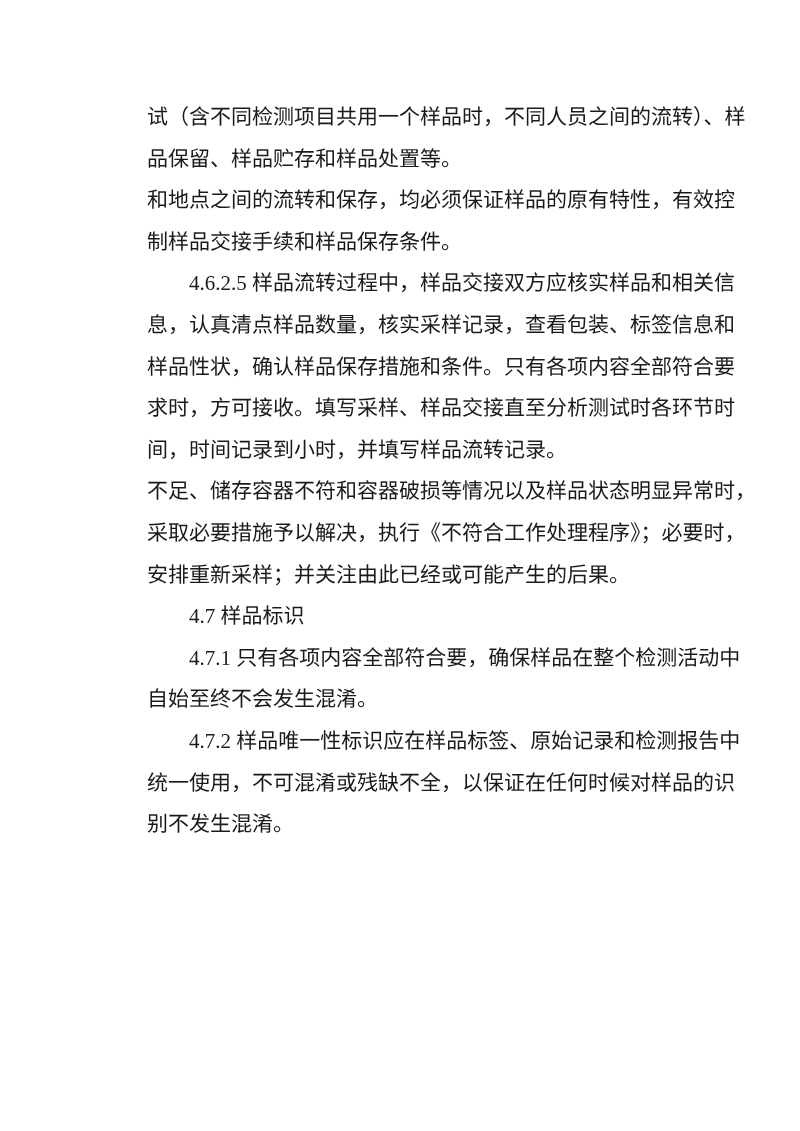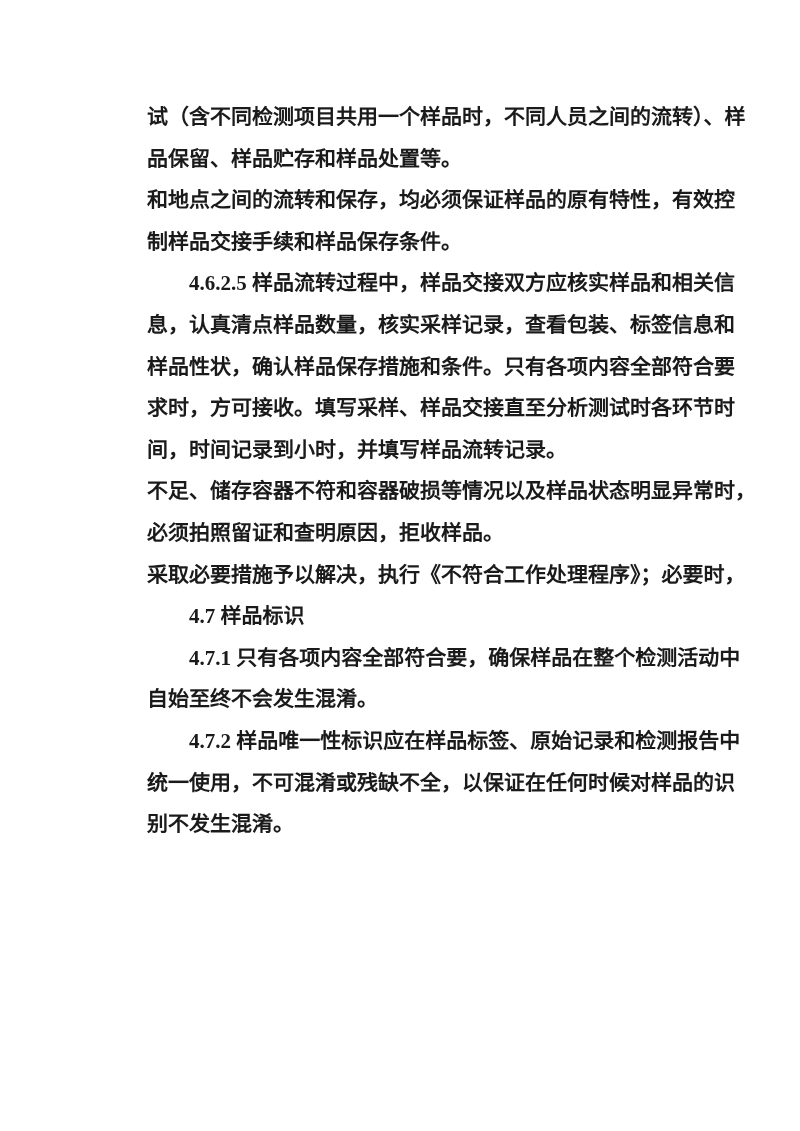--- a/index.html
+++ b/index.html
@@ -5,21 +5,20 @@
   * { margin: 0; padding: 0; box-sizing: border-box; }
   html, body { background: #ffffff; }
   .page {
     position: relative;
     width: 800px;
     height: 1131px;
     background: #ffffff;
     overflow: hidden;
     font-family: "Liberation Serif", "DejaVu Serif", serif;
     color: #1a1a1a;
-    font-weight: bold;
   }
   .text-block {
     position: absolute;
     left: 147px;
     top: 97px;
     width: 541px;
     font-size: 21px;
   }
   .line {
     height: 41.6px;
@@ -49,22 +48,22 @@
       <div class="line fill">试（含不同检测项目共用一个样品时，不同人员之间的流转）、样</div>
       <div class="line end">品保留、样品贮存和样品处置等。</div>
       <div class="line fill">和地点之间的流转和保存，均必须保证样品的原有特性，有效控</div>
       <div class="line end">制样品交接手续和样品保存条件。</div>
       <div class="line fill indent">4.6.2.5 样品流转过程中，样品交接双方应核实样品和相关信</div>
       <div class="line fill">息，认真清点样品数量，核实采样记录，查看包装、标签信息和</div>
       <div class="line fill">样品性状，确认样品保存措施和条件。只有各项内容全部符合要</div>
       <div class="line fill">求时，方可接收。填写采样、样品交接直至分析测试时各环节时</div>
       <div class="line end">间，时间记录到小时，并填写样品流转记录。</div>
       <div class="line fill">不足、储存容器不符和容器破损等情况以及样品状态明显异常时，</div>
-      <div class="line end">必须拍照留证和查明原因，拒收样品。</div>
       <div class="line fill">采取必要措施予以解决，执行《不符合工作处理程序》；必要时，</div>
+      <div class="line end">安排重新采样；并关注由此已经或可能产生的后果。</div>
       <div class="line end indent">4.7 样品标识</div>
       <div class="line fill indent">4.7.1 只有各项内容全部符合要，确保样品在整个检测活动中</div>
       <div class="line end">自始至终不会发生混淆。</div>
       <div class="line fill indent">4.7.2 样品唯一性标识应在样品标签、原始记录和检测报告中</div>
       <div class="line fill">统一使用，不可混淆或残缺不全，以保证在任何时候对样品的识</div>
       <div class="line end">别不发生混淆。</div>
     </div>
 </div>
 
 </body></html>

